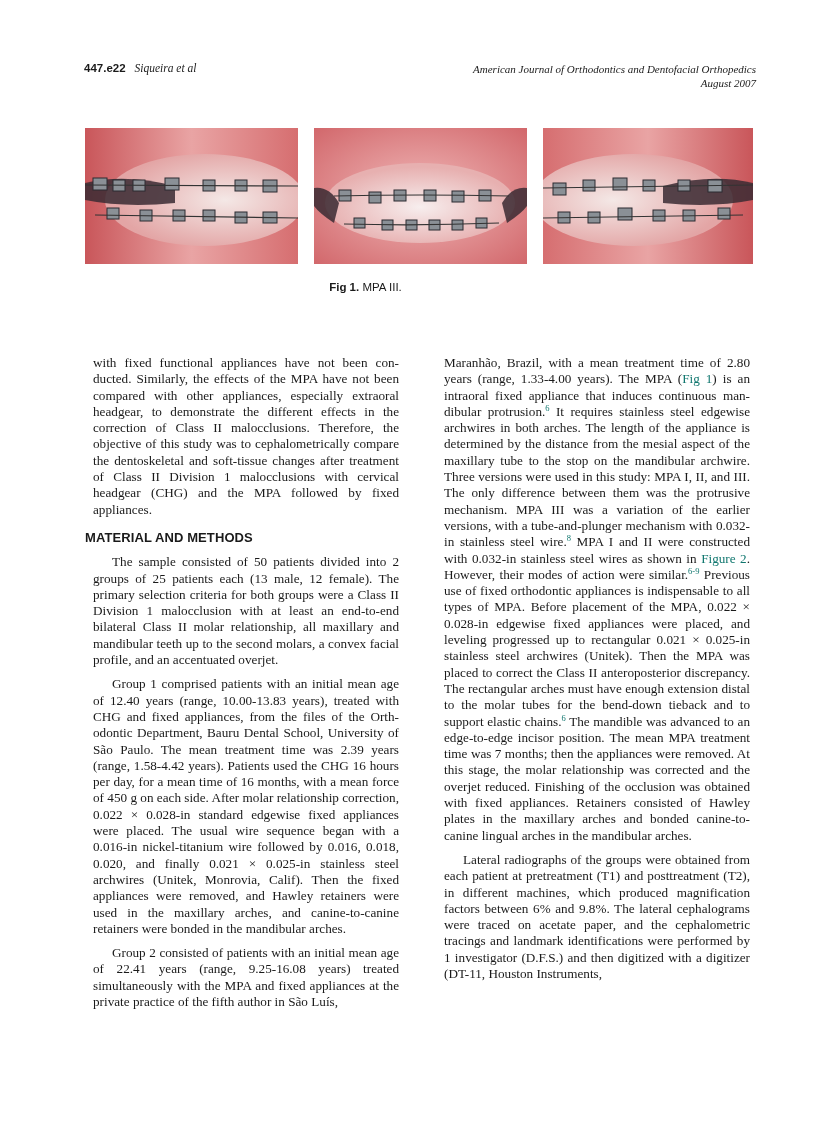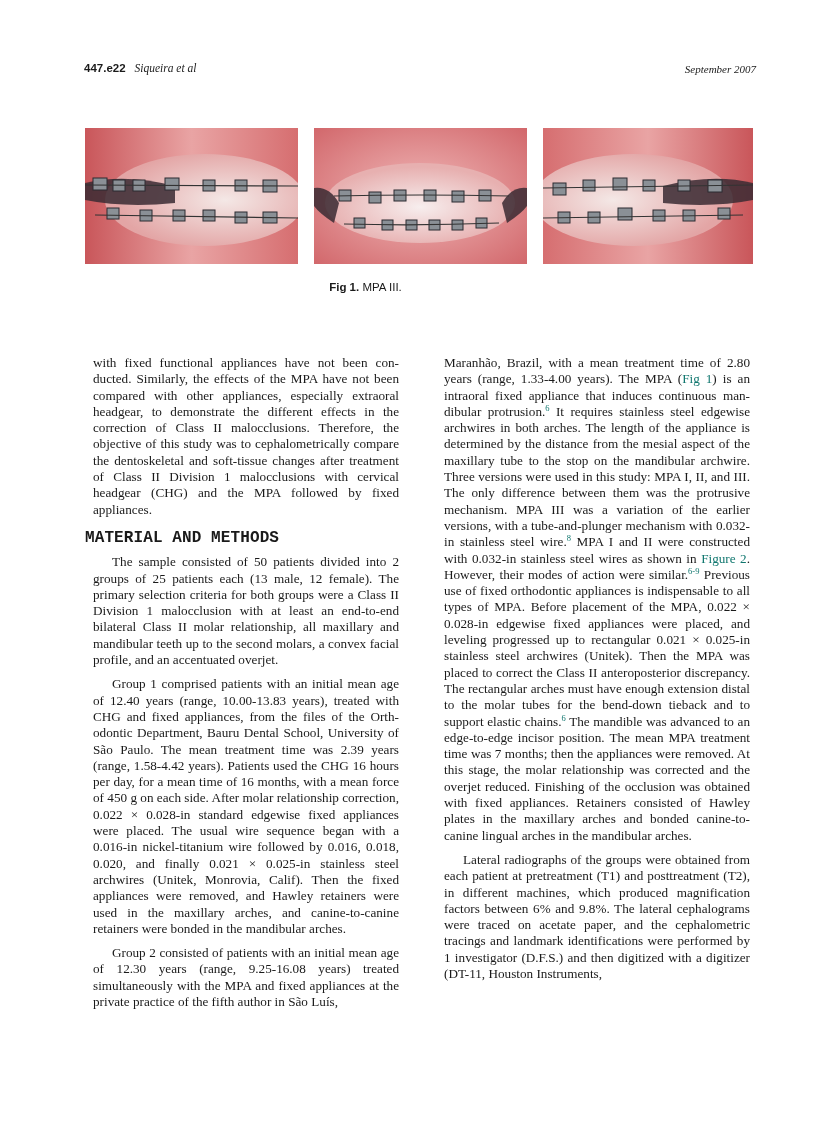--- a/index.html
+++ b/index.html
@@ -20,36 +20,37 @@
   .photo svg { display: block; width: 100%; height: 100%; }
 
   .caption { position: absolute; left: 0; top: 281px; width: 731px; text-align: center; font-family: "Liberation Sans", sans-serif; font-size: 11.5px; }
   .caption .fig-label { font-weight: bold; }
 
   .column { position: absolute; top: 347px; width: 322px; font-family: "Liberation Serif", serif; font-size: 13.2px; line-height: 16.3px; text-align: justify; hyphens: manual; }
   .col-left { left: 85px; }
   .col-right { left: 436px; }
   .column p { margin: 8px; }
   .column p.indent { text-indent: 19px; }
-  .section-heading { font-family: Liberation Mono, monospace; font-weight: bold; font-size: 16px; margin: 12px 0 4px 0; letter-spacing: 0.1px; }
+  .section-heading { font-family: Liberation Sans, sans-serif; font-weight: bold; font-size: 13px; margin: 12px 0 4px 0; letter-spacing: 0.1px; }
   .link { color: #0f766e; }
   sup { font-size: 8.5px; line-height: 0; vertical-align: 5px; }
 </style>
 </head>
 <body>
 
 <div class="page">
 
   <div class="running-head">
     <div class="rh-left">
       <span class="rh-page">447.e22</span>
       <span class="rh-authors">Siqueira et al</span>
     </div>
     <div class="rh-right">
-      <div>September 2007</div>
+      <div>American Journal of Orthodontics and Dentofacial Orthopedics</div>
+      <div>August 2007</div>
     </div>
   </div>
 
   <div class="figure">
 
     <div class="photo photo-1">
       <svg viewBox="0 0 213 136" preserveAspectRatio="none">
         <defs>
           <linearGradient id="g1" x1="0" y1="0" x2="1" y2="0">
             <stop offset="0" stop-color="#c9565a"></stop>
@@ -158,21 +159,21 @@
   <div class="caption">
     <span class="fig-label">Fig 1.</span>
     <span>MPA III.</span>
   </div>
 
   <div class="column col-left">
     <p>with fixed functional appliances have not been con­ducted. Similarly, the effects of the MPA have not been compared with other appliances, especially extraoral headgear, to demonstrate the different effects in the correction of Class II malocclusions. Therefore, the objective of this study was to cephalometrically com­pare the dentoskeletal and soft-tissue changes after treatment of Class II Division 1 malocclusions with cervical headgear (CHG) and the MPA followed by fixed appliances.</p>
     <div class="section-heading">MATERIAL AND METHODS</div>
     <p class="indent">The sample consisted of 50 patients divided into 2 groups of 25 patients each (13 male, 12 female). The primary selection criteria for both groups were a Class II Division 1 malocclusion with at least an end-to-end bilateral Class II molar relationship, all maxillary and mandibular teeth up to the second molars, a convex facial profile, and an accentuated overjet.</p>
     <p class="indent">Group 1 comprised patients with an initial mean age of 12.40 years (range, 10.00-13.83 years), treated with CHG and fixed appliances, from the files of the Orth­odontic Department, Bauru Dental School, University of São Paulo. The mean treatment time was 2.39 years (range, 1.58-4.42 years). Patients used the CHG 16 hours per day, for a mean time of 16 months, with a mean force of 450 g on each side. After molar relation­ship correction, 0.022 × 0.028-in standard edgewise fixed appliances were placed. The usual wire sequence began with a 0.016-in nickel-titanium wire followed by 0.016, 0.018, 0.020, and finally 0.021 × 0.025-in stainless steel archwires (Unitek, Monrovia, Calif). Then the fixed appliances were removed, and Hawley retainers were used in the maxillary arches, and canine-to-canine retainers were bonded in the mandibular arches.</p>
-    <p class="indent">Group 2 consisted of patients with an initial mean age of 12.30 years (range, 9.25-16.08 years) treated simultaneously with the MPA and fixed appliances at the private practice of the fifth author in São Luís,</p>
+    <p class="indent">Group 2 consisted of patients with an initial mean age of 22.41 years (range, 9.25-16.08 years) treated simultaneously with the MPA and fixed appliances at the private practice of the fifth author in São Luís,</p>
   </div>
 
   <div class="column col-right">
     <p><span>Maranhão, Brazil, with a mean treatment time of 2.80 years (range, 1.33-4.00 years). The MPA (</span><span class="link">Fig 1</span><span>) is an intraoral fixed appliance that induces continuous man­dibular protrusion.</span><sup class="link">6</sup><span> It requires stainless steel edgewise archwires in both arches. The length of the appliance is determined by the distance from the mesial aspect of the maxillary tube to the stop on the mandibular archwire. Three versions were used in this study: MPA I, II, and III. The only difference between them was the protrusive mechanism. MPA III was a variation of the earlier versions, with a tube-and-plunger mechanism with 0.032-in stainless steel wire.</span><sup class="link">8</sup><span> MPA I and II were constructed with 0.032-in stainless steel wires as shown in </span><span class="link">Figure 2</span><span>. However, their modes of action were similar.</span><sup class="link">6-9</sup><span> Previous use of fixed orthodontic appliances is indispensable to all types of MPA. Before placement of the MPA, 0.022 × 0.028-in edgewise fixed appli­ances were placed, and leveling progressed up to rectangular 0.021 × 0.025-in stainless steel arch­wires (Unitek). Then the MPA was placed to correct the Class II anteroposterior discrepancy. The rectan­gular arches must have enough extension distal to the molar tubes for the bend-down tieback and to support elastic chains.</span><sup class="link">6</sup><span> The mandible was advanced to an edge-to-edge incisor position. The mean MPA treat­ment time was 7 months; then the appliances were removed. At this stage, the molar relationship was corrected and the overjet reduced. Finishing of the occlusion was obtained with fixed appliances. Retainers consisted of Hawley plates in the maxillary arches and bonded canine-to-canine lingual arches in the mandib­ular arches.</span></p>
     <p class="indent">Lateral radiographs of the groups were obtained from each patient at pretreatment (T1) and posttreat­ment (T2), in different machines, which produced magnification factors between 6% and 9.8%. The lat­eral cephalograms were traced on acetate paper, and the cephalometric tracings and landmark identifications were performed by 1 investigator (D.F.S.) and then digitized with a digitizer (DT-11, Houston Instruments,</p>
   </div>
 
 </div>
 
 </body></html>

